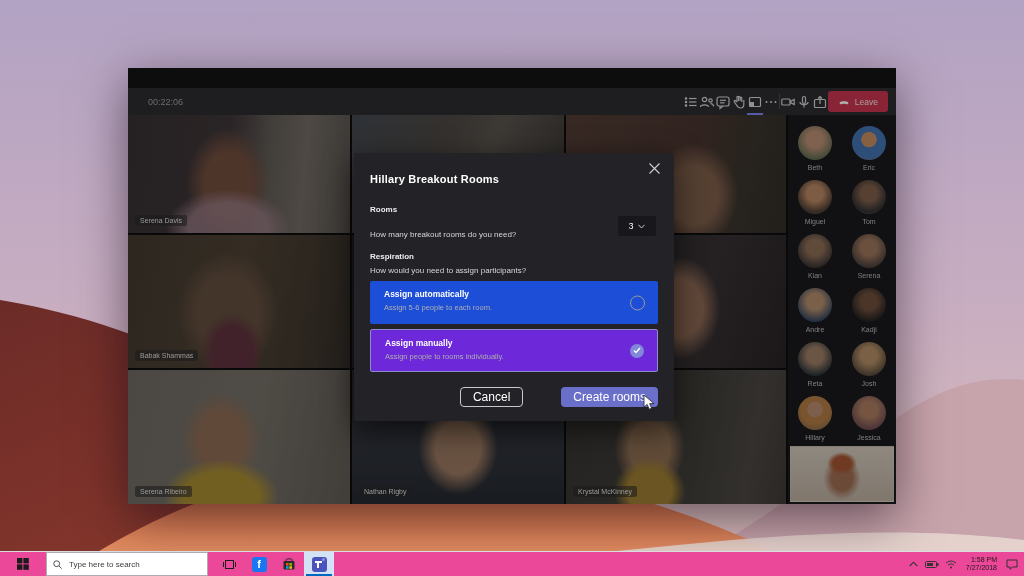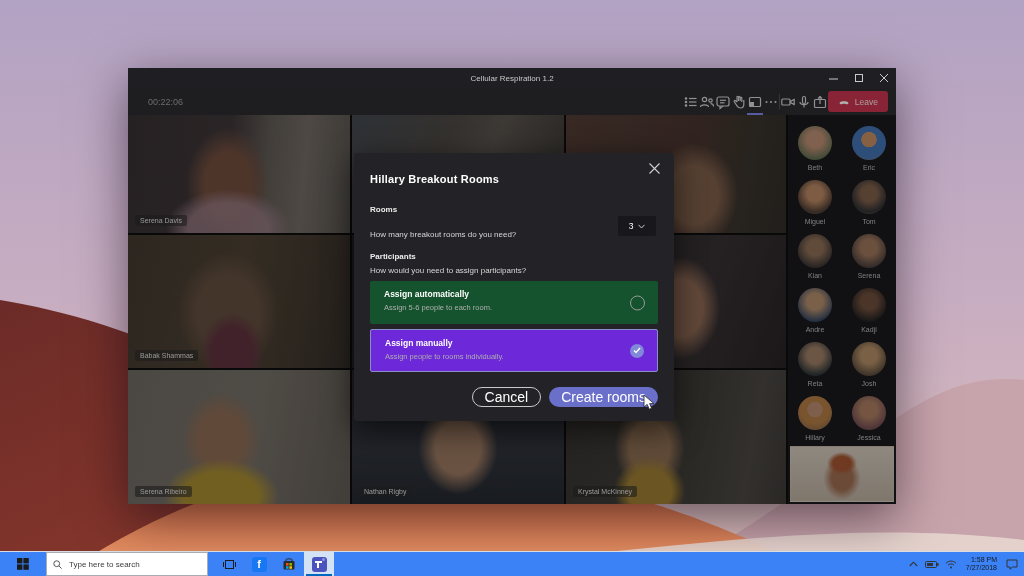--- a/index.html
+++ b/index.html
@@ -7,21 +7,21 @@
     width:1024px;height:576px;overflow:hidden;position:relative;
     font-family:"Liberation Sans",sans-serif;background:#b9a7c5;
     -webkit-user-select:none;user-select:none;
   }
   svg{display:block}
   
   .wallpaper{position:absolute;inset:0;z-index:0;}
   
   .taskbar{
     position:absolute;left:0;bottom:0;width:1024px;height:24px;z-index:60;
-    background:#3b82f6;border-top:1px solid #d9dce0;display:flex;align-items:flex-start;
+    background:#ec4899;border-top:1px solid #d9dce0;display:flex;align-items:flex-start;
   }
   .tb-btn{height:24px;display:flex;align-items:center;justify-content:center;cursor:pointer;}
   .start-btn{width:46px;}
   .search-box{
     width:162px;height:24px;box-sizing:border-box;background:#fff;
     border:1px solid #a8adb3;display:flex;align-items:center;padding:0 6px;gap:5px;
   }
   .search-box input{
     border:none;outline:none;flex:1;font-size:8px;color:#333;background:transparent;
     font-family:"Liberation Sans",sans-serif;min-width:0;
@@ -158,39 +158,39 @@
   .sec-q{position:absolute;left:16px;font-size:8px;color:#d6d6d6;}
   .q1{top:77px;}
   .q2{top:113px;}
   .count-dd{
     position:absolute;right:18px;top:63px;width:38px;height:20px;background:#18171b;border-radius:2px;
     display:flex;align-items:center;justify-content:center;gap:5px;cursor:pointer;
   }
   .count-dd .val{font-size:8.5px;color:#fff;}
   .count-dd .chev{color:#c9c9c9;}
   .opt-card{
-    position:absolute;left:16px;right:16px;height:43px;background:#14532d;border-radius:2px;
+    position:absolute;left:16px;right:16px;height:43px;background:#1d4ed8;border-radius:2px;
     cursor:pointer;box-sizing:border-box;
   }
   .opt-card.first{top:128px;}
   .opt-card.second{top:176px;background:#6d28d9;border:1px solid #8a8dc9;}
   .opt-title{position:absolute;left:14px;top:8px;font-size:8.5px;font-weight:bold;color:#fff;}
   .opt-sub{position:absolute;left:14px;top:22px;font-size:7.5px;color:#aeaeae;}
   .radio{
     position:absolute;right:13px;top:50%;transform:translateY(-50%);
     width:13px;height:13px;border-radius:50%;border:1px solid #9a9a9a;
   }
   .radio.checked{
     width:14px;height:14px;border:none;background:#8187d9;
     display:flex;align-items:center;justify-content:center;
   }
   .dlg-actions{position:absolute;right:16px;bottom:14px;display:flex;gap:8px;}
   .btn{
-    height:20px;padding:0 12px;font-size:14px;border-radius:10px;display:flex;align-items:center;cursor:pointer;
-    box-sizing:border-box;font-family:"Liberation Sans",sans-serif;
+    height:20px;padding:0 12px;font-size:12px;border-radius:4px;display:flex;align-items:center;cursor:pointer;
+    box-sizing:border-box;font-family:"Liberation Sans",sans-serif;margin-left:30px;
   }
   .btn.secondary{border:1px solid #c9c9c9;color:#fff;background:transparent;}
   .btn.primary{background:#6a6fc9;color:#fff;}
   .cursor{position:absolute;left:643px;top:395px;z-index:50;pointer-events:none;}
 </style>
 </head>
 <body>
 
 <svg class="wallpaper" viewBox="0 0 1024 576" preserveAspectRatio="none">
   <defs>
@@ -210,40 +210,20 @@
   </defs>
   <rect x="0" y="0" width="1024" height="576" fill="url(#sky)"></rect>
   <path d="M660,576 C720,548 790,500 840,460 C900,414 950,372 1024,380 L1024,576 Z" fill="#c7a3ab"></path>
   <path d="M0,300 C60,310 140,330 230,380 C320,430 420,470 520,576 L0,576 Z" fill="url(#maroon)"></path>
   <path d="M60,576 C200,480 360,440 520,470 C650,494 760,540 820,576 Z" fill="url(#orange)"></path>
   <path d="M520,560 C700,545 850,520 1024,540 L1024,576 L520,576 Z" fill="#e7d6cf" opacity="0.9"></path>
 </svg>
 
 <div class="teams-window">
 
-  <div class="titlebar">
-    <div class="titlebar-title">Cellular Respiration 1.2</div>
-    <div class="win-controls">
-      <div class="win-ctl">
-        <svg width="9" height="9" viewBox="0 0 9 9">
-            <line x1="0" y1="5" x2="9" y2="5" stroke="currentColor" stroke-width="1"></line>
-          </svg>
-      </div>
-      <div class="win-ctl">
-        <svg width="8" height="8" viewBox="0 0 8 8">
-            <rect x="0.5" y="0.5" width="7" height="7" fill="none" stroke="currentColor" stroke-width="1"></rect>
-          </svg>
-      </div>
-      <div class="win-ctl">
-        <svg width="8" height="8" viewBox="0 0 8 8">
-            <path d="M0,0 L8,8 M8,0 L0,8" stroke="currentColor" stroke-width="1"></path>
-          </svg>
-      </div>
-    </div>
-  </div>
 
   <div class="toolbar">
     <div class="timer">00:22:06</div>
     <div class="tb-icons">
       <div class="tb-icon">
         <svg width="16" height="16" viewBox="0 0 16 16" fill="none" stroke="currentColor" stroke-width="1.2">
           <circle cx="3" cy="4.5" r="0.7" fill="currentColor"></circle>
             <circle cx="3" cy="8" r="0.7" fill="currentColor"></circle>
             <circle cx="3" cy="11.5" r="0.7" fill="currentColor"></circle>
           <line x1="6" y1="4.5" x2="13.5" y2="4.5"></line>
@@ -411,21 +391,21 @@
   <div class="sec-q q1">How many breakout rooms do you need?</div>
   <div class="count-dd">
     <span class="val">3</span>
     <span class="chev">
       <svg width="7" height="5" viewBox="0 0 7 5">
           <path d="M0.5,0.8 L3.5,4 L6.5,0.8" fill="none" stroke="currentColor" stroke-width="1"></path>
         </svg>
     </span>
   </div>
 
-  <div class="sec-label parts">Participants</div>
+  <div class="sec-label parts">Respiration</div>
   <div class="sec-q q2">How would you need to assign participants?</div>
 
   <div class="opt-card first">
     <div class="opt-title">Assign automatically</div>
     <div class="opt-sub">Assign 5-6 people to each room.</div>
     <div class="radio"></div>
   </div>
 
   <div class="opt-card second">
     <div class="opt-title">Assign manually</div>

